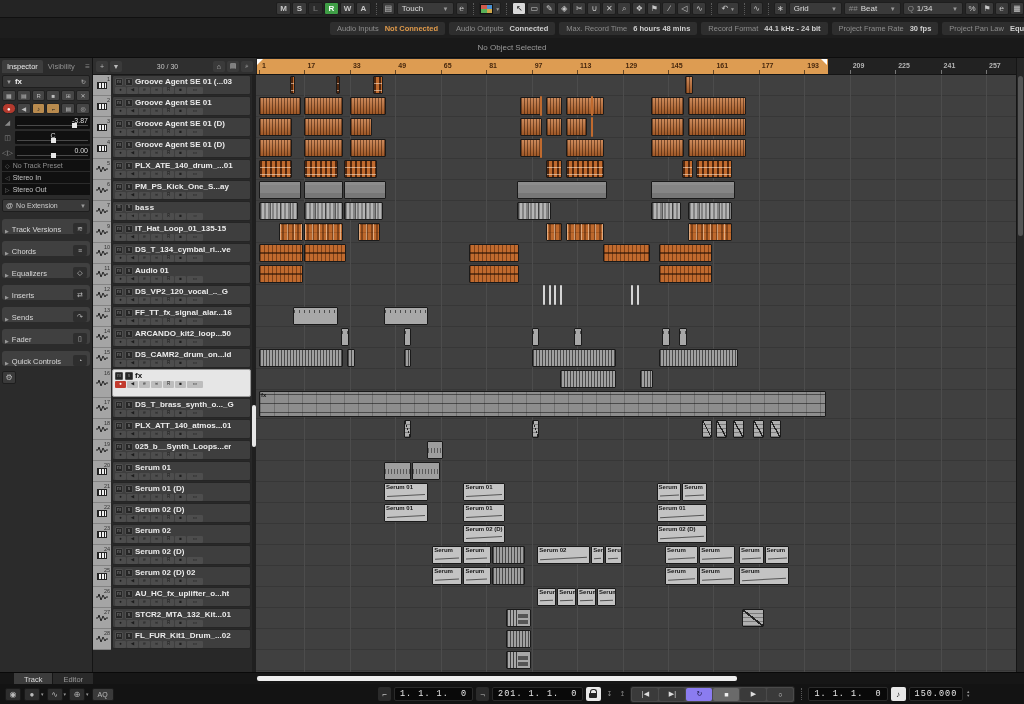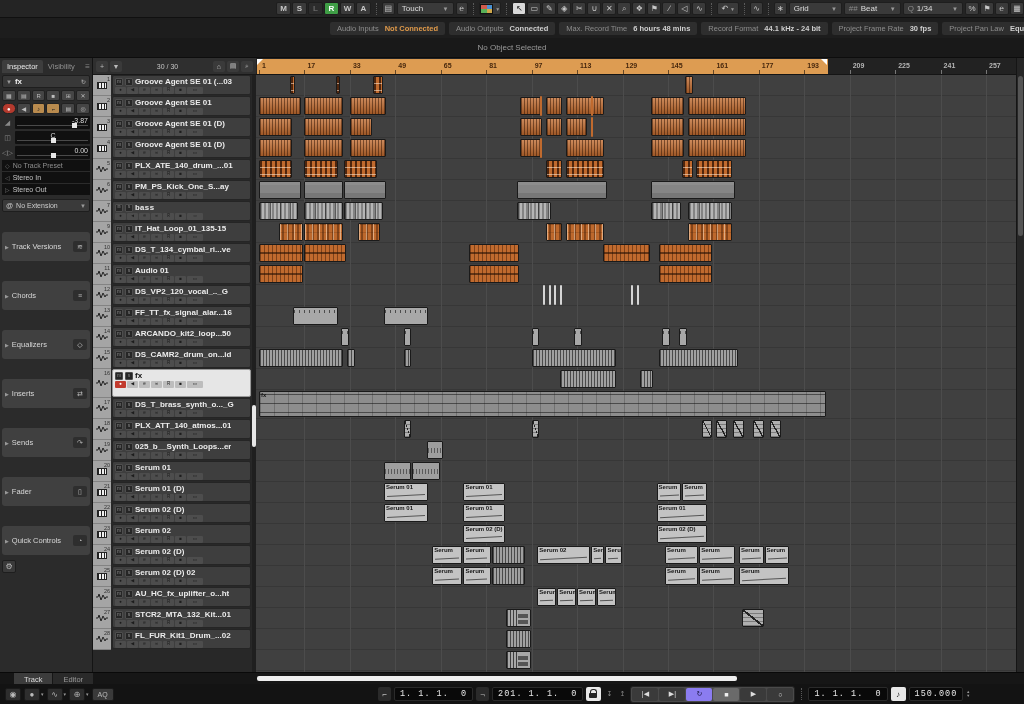--- a/index.html
+++ b/index.html
@@ -43,21 +43,21 @@
   .sic{width:11px;font-size:7px;color:#888;display:flex;align-items:center;justify-content:center}
   .sbox{flex:1;background:#101010;position:relative;border-radius:1px}
   .sval{position:absolute;right:2px;top:1px;font-size:7px;color:#ddd}
   .sline{position:absolute;left:2px;right:2px;bottom:3px;height:1px;background:#4a4a4a}
   .shandle{position:absolute;bottom:1px;width:5px;height:5px;background:#e8e8e8}
   .iorow{display:flex;align-items:center;gap:3px;background:#101010;height:11px;margin-top:1px;padding:0 3px;font-size:7px;color:#c5c5c5;white-space:nowrap;overflow:hidden}
   .iorow .ic{color:#777;font-size:6px}
   .iorow.dim{color:#8f8f8f}
   .ext{display:flex;align-items:center;gap:3px;background:#3a3a3a;border:1px solid #1e1e1e;border-radius:2px;height:13px;margin-top:4px;padding:0 3px;font-size:7px;color:#ccc}
   .ext .car{margin-left:auto;font-size:6px;color:#999}
-  .sec{display:flex;align-items:center;background:#404040;border-radius:3px;height:29px;margin-top:20px;padding:0 3px;font-size:7.5px;color:#d8d8d8;white-space:nowrap;overflow:hidden}
+  .sec{display:flex;align-items:flex-end;background:#404040;border-radius:3px;height:15px;margin-top:7px;padding:0 3px;font-size:7.5px;color:#d8d8d8;white-space:nowrap;overflow:hidden}
   .sec .ar{font-size:5px;color:#999;margin-right:3px}
   .sec .ic{margin-left:auto;width:14px;height:11px;background:#2e2e2e;border-radius:2px;display:flex;align-items:center;justify-content:center;font-size:7px;color:#bbb;flex:none}
   .gear{width:14px;height:13px;background:#3a3a3a;border:1px solid #1e1e1e;border-radius:2px;color:#bbb;font-size:8px;display:flex;align-items:center;justify-content:center;margin-top:5px}
   
   #tracklist{position:absolute;left:93px;top:58px;width:163px;bottom:32px;background:#282828;overflow:hidden}
   #tl-head{height:17px;background:#2f2f2f;border-bottom:1px solid #191919;display:flex;align-items:center;padding:0 3px;gap:3px;font-size:7px;color:#bbb}
   #tl-head .hic{width:12px;height:11px;background:#3a3a3a;border-radius:2px;display:flex;align-items:center;justify-content:center;font-size:7px;color:#bbb}
   #tl-head .cnt{margin-left:auto;color:#c5c5c5}
   #tl-head .rgrp{margin-left:auto;display:flex;gap:2px}
   #tl-rows{position:absolute;left:0;top:17px;right:4px;bottom:0}

